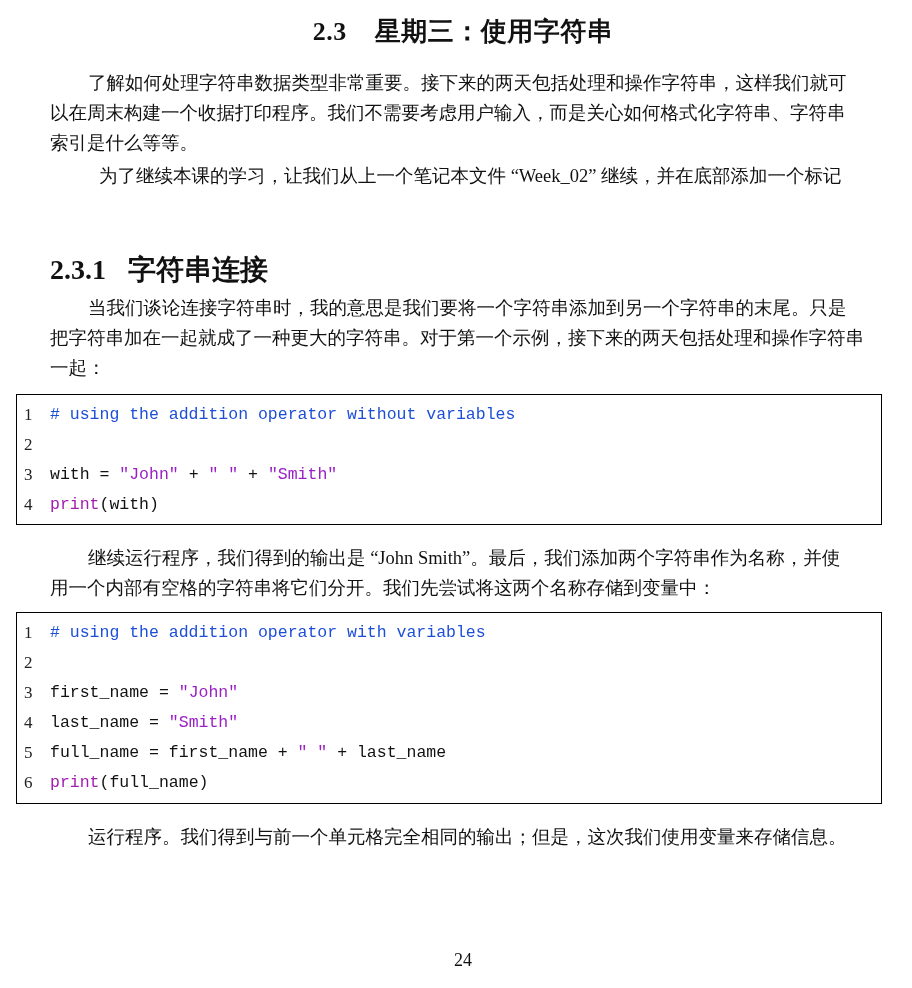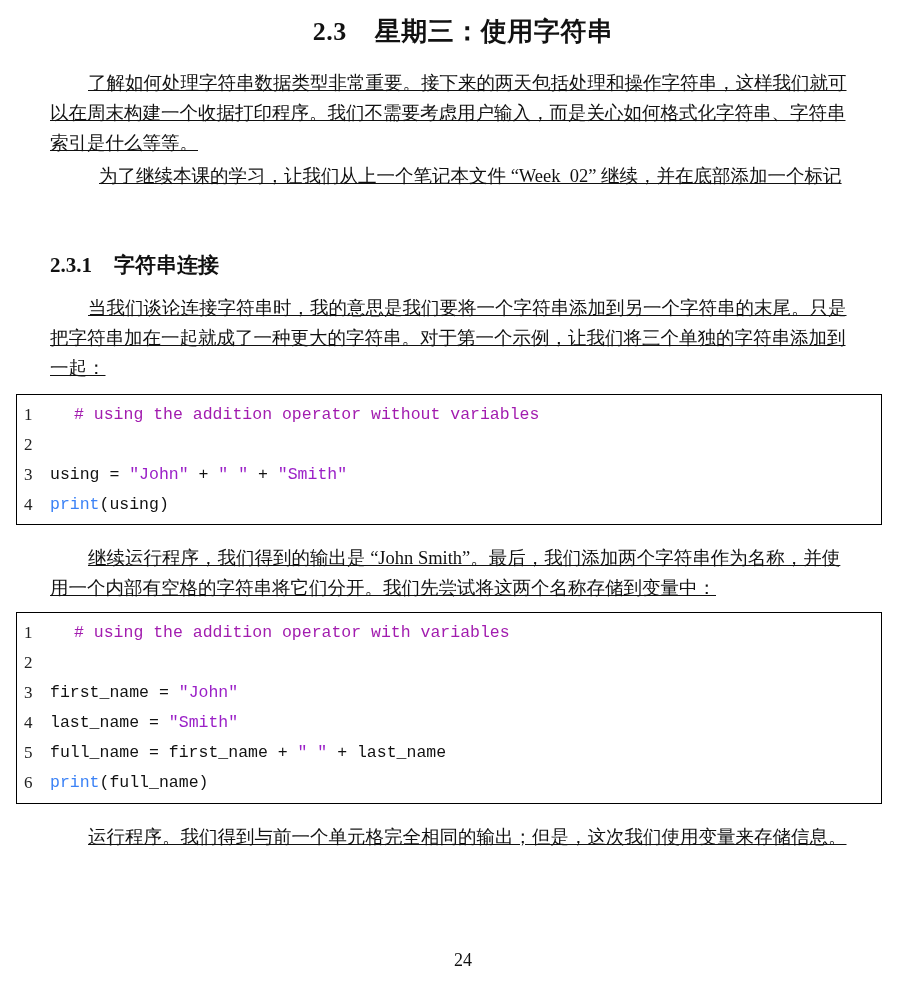--- a/index.html
+++ b/index.html
@@ -11,46 +11,45 @@
   .page { position: absolute; left: 0; top: 0; width: 752px; height: 988px; }
   .title {
     position: absolute; left: 0; top: 14px; width: 926px; text-align: center;
     font-size: 26px; font-weight: bold; letter-spacing: 0.5px;
   }
   .title .num { margin-right: 28px; }
   .para {
     position: absolute; left: 50px; width: 828px;
     font-size: 18.5px; line-height: 30px; text-align: justify;
     text-align-last: left;
-    text-decoration: underline;
   }
   .para .indent { display: inline-block; width: 38px; }
   .h2 {
     position: absolute; left: 50px; top: 251px;
-    font-size: 21px; font-weight: bold;
+    font-size: 28px; font-weight: bold;
   }
   .h2 .num { margin-right: 22px; }
   .codebox {
     position: absolute; left: 16px; width: 864px;
     border: 1.5px solid #000000; background: #ffffff;
   }
   .codeline {
     position: absolute; left: 0; height: 30px; line-height: 30px;
     font-family: "Liberation Mono", "DejaVu Sans Mono", monospace;
     font-size: 16.5px; white-space: pre;
   }
   .lineno {
     position: absolute; left: 7px; width: 14px;
     font-family: "Liberation Serif", "DejaVu Serif", serif; font-size: 17px;
     color: #222222;
   }
   .code { position: absolute; left: 33px; color: #111111; }
-  .c-comment { color: #a21caf; margin-left: 24px; }
+  .c-comment { color: #1d4ed8; }
   .c-string { color: #9a1fc7; }
-  .c-builtin { color: #3b82f6; }
+  .c-builtin { color: #a21caf; }
   .pagenum {
     position: absolute; left: 0; width: 926px; top: 950px; text-align: center;
     font-size: 18px;
   }
 </style>
 </head>
 <body>
 
 <div class="page">
 
@@ -67,29 +66,29 @@
   <div class="para" style="top:161px;margin-left:11px;">
     <div><span class="indent"></span><span>为了继续本课的学习，让我们从上一个笔记本文件 “Week_02” 继续，并在底部添加一个标记</span></div>
   </div>
 
   <div class="h2">
     <span class="num">2.3.1</span><span>字符串连接</span>
   </div>
 
   <div class="para" style="top:293px;">
     <div><span class="indent"></span><span>当我们谈论连接字符串时，我的意思是我们要将一个字符串添加到另一个字符串的末尾。只是</span></div>
-    <div>把字符串加在一起就成了一种更大的字符串。对于第一个示例，让我们将三个单独的字符串添加到</div>
+    <div>把字符串加在一起就成了一种更大的字符串。对于第一个示例，接下来的两天包括处理和操作字符串</div>
     <div>一起：</div>
   </div>
 
   <div class="codebox" id="cb1" style="top:394px; height:129px;">
       <div class="codeline" style="top: 5px; width: 100%;"><span class="lineno">1</span><span class="code"><span class="c-comment"># using the addition operator without variables</span></span></div>
       <div class="codeline" style="top: 35px; width: 100%;"><span class="lineno">2</span><span class="code"></span></div>
-      <div class="codeline" style="top: 65px; width: 100%;"><span class="lineno">3</span><span class="code"><span>using = </span><span class="c-string">"John"</span><span> + </span><span class="c-string">" "</span><span> + </span><span class="c-string">"Smith"</span></span></div>
-      <div class="codeline" style="top: 95px; width: 100%;"><span class="lineno">4</span><span class="code"><span class="c-builtin">print</span><span>(using)</span></span></div>
+      <div class="codeline" style="top: 65px; width: 100%;"><span class="lineno">3</span><span class="code"><span>with = </span><span class="c-string">"John"</span><span> + </span><span class="c-string">" "</span><span> + </span><span class="c-string">"Smith"</span></span></div>
+      <div class="codeline" style="top: 95px; width: 100%;"><span class="lineno">4</span><span class="code"><span class="c-builtin">print</span><span>(with)</span></span></div>
     </div>
 
   <div class="para" style="top:543px;">
     <div><span class="indent"></span><span>继续运行程序，我们得到的输出是 “John Smith”。最后，我们添加两个字符串作为名称，并使</span></div>
     <div>用一个内部有空格的字符串将它们分开。我们先尝试将这两个名称存储到变量中：</div>
   </div>
 
   <div class="codebox" id="cb2" style="top:612px; height:190px;">
       <div class="codeline" style="top: 5px; width: 100%;"><span class="lineno">1</span><span class="code"><span class="c-comment"># using the addition operator with variables</span></span></div>
       <div class="codeline" style="top: 35px; width: 100%;"><span class="lineno">2</span><span class="code"></span></div>

